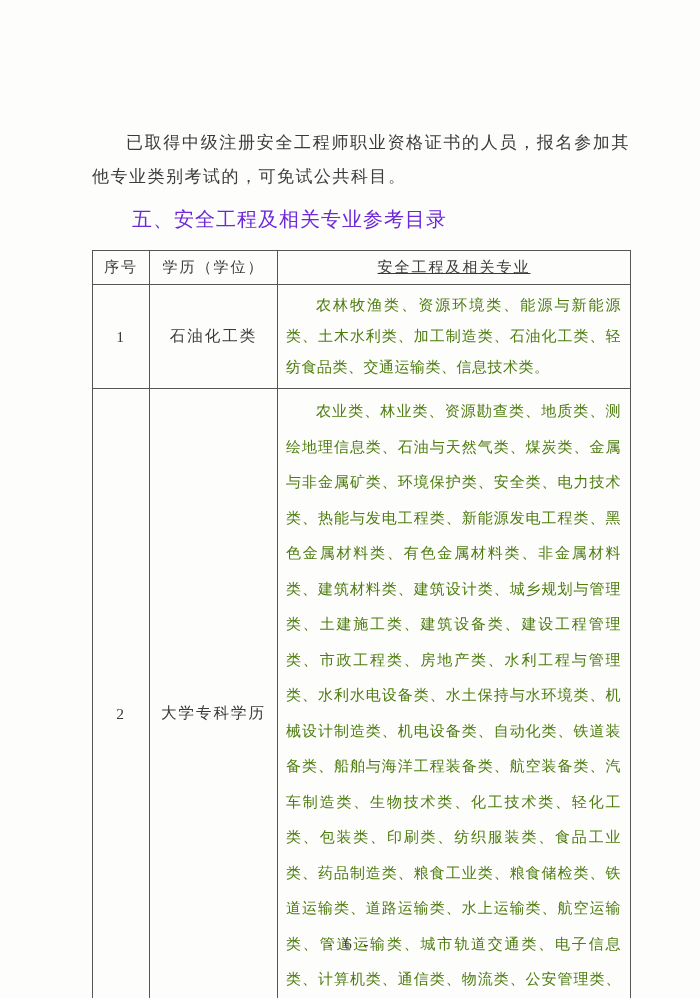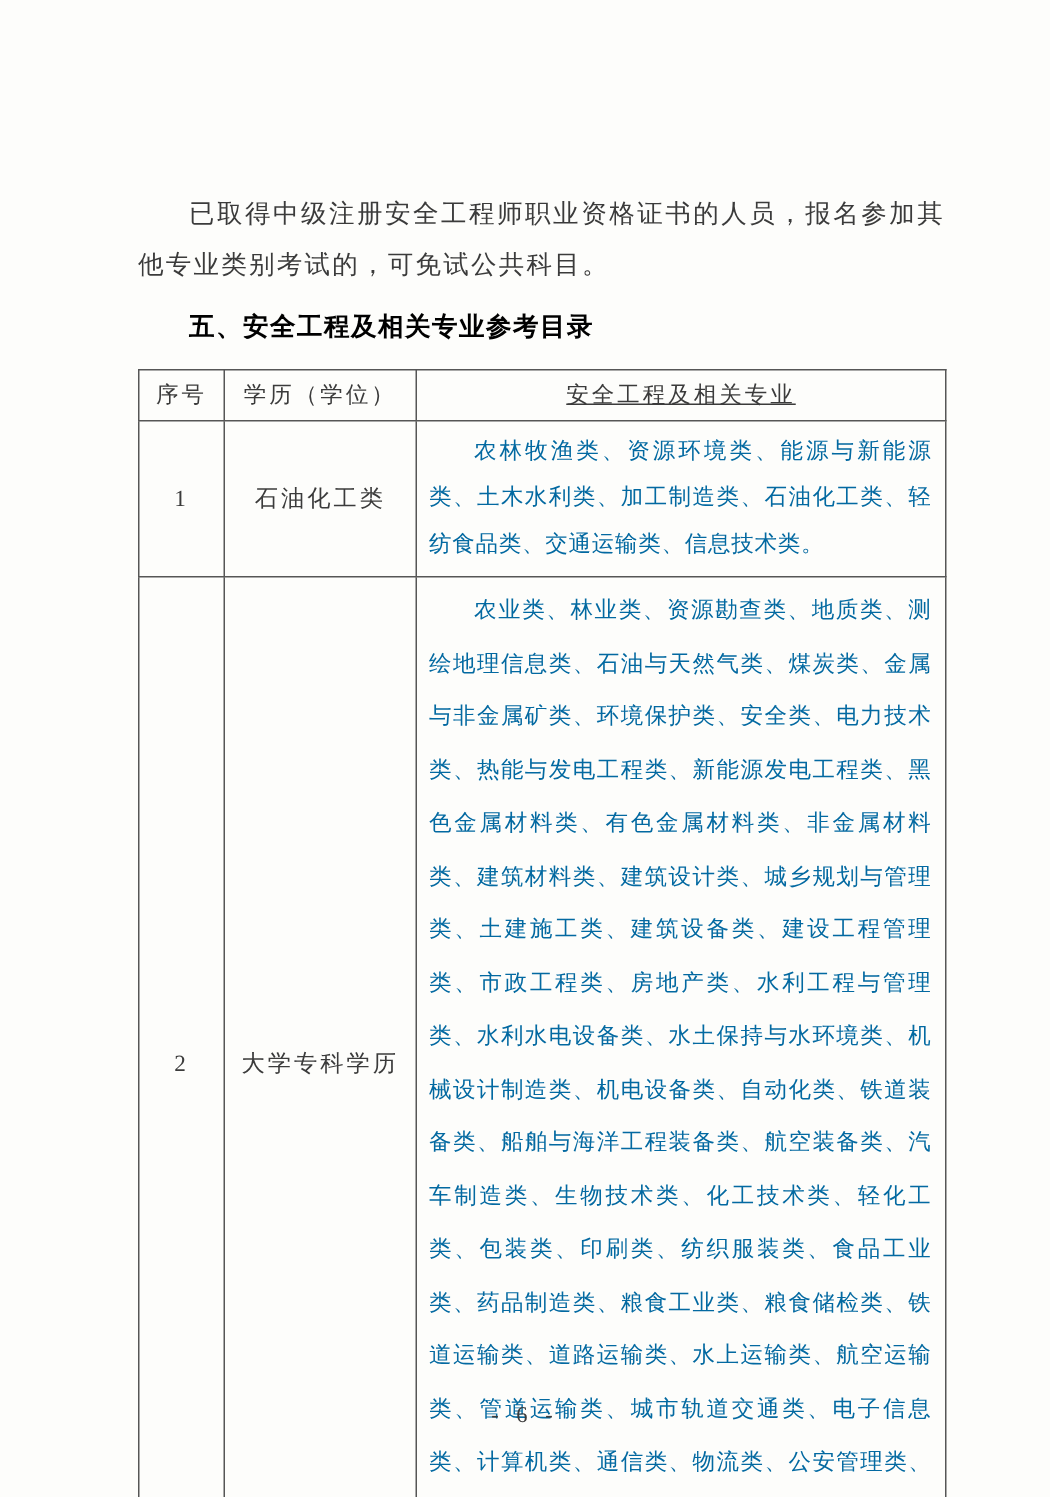--- a/index.html
+++ b/index.html
@@ -31,24 +31,24 @@
     line-height: 34px;
     letter-spacing: 1.5px;
     text-indent: 2em;
     text-align: justify;
     color: #3b3b3b;
   }
   .section-heading {
     margin: 12px 0 0 0;
     padding-left: 2em;
     font-family: "Liberation Sans", "DejaVu Sans", sans-serif;
-    font-size: 17px;
-    font-weight: bold;
+    font-size: 20px;
+    font-weight: normal;
     letter-spacing: 1px;
-    color: #000000;
+    color: #6d28d9;
   }
   table.majors-table {
     margin-top: 17px;
     width: 538px;
     border-collapse: collapse;
     table-layout: fixed;
   }
   .majors-table th,
   .majors-table td {
     border: 1px solid #565656;
@@ -72,21 +72,21 @@
     font-size: 15.5px;
     letter-spacing: 2px;
     color: #3b3b3b;
   }
   .cell-majors {
     padding: 5px 9px 5px 8px;
     font-size: 15px;
     letter-spacing: 0.5px;
     text-align: justify;
     vertical-align: middle;
-    color: #0369a1;
+    color: #4d7c0f;
     margin-top: 20px;
   }
   .cell-majors .majors-text {
     text-indent: 2em;
     margin: 0;
   }
   tr.row-1 td { height: 95px; }
   tr.row-1 .cell-majors .majors-text { line-height: 31px; }
   tr.row-2 td { height: 540px; }
   tr.row-2 .cell-majors .majors-text { line-height: 35.5px; }

